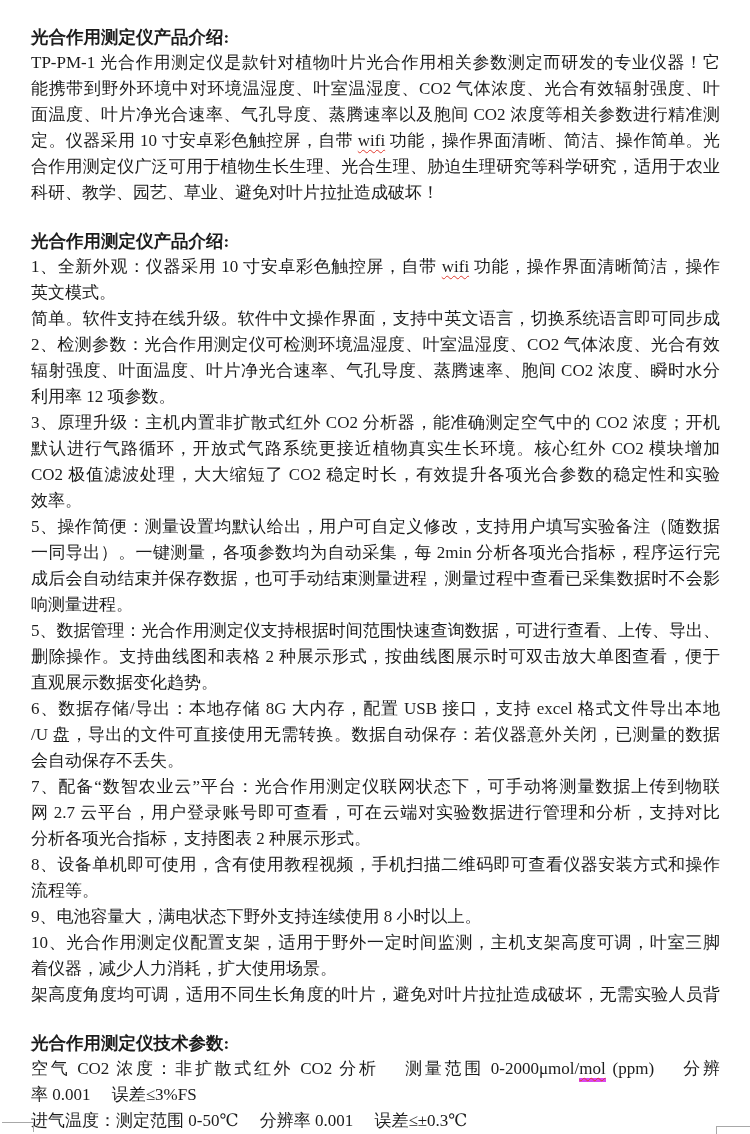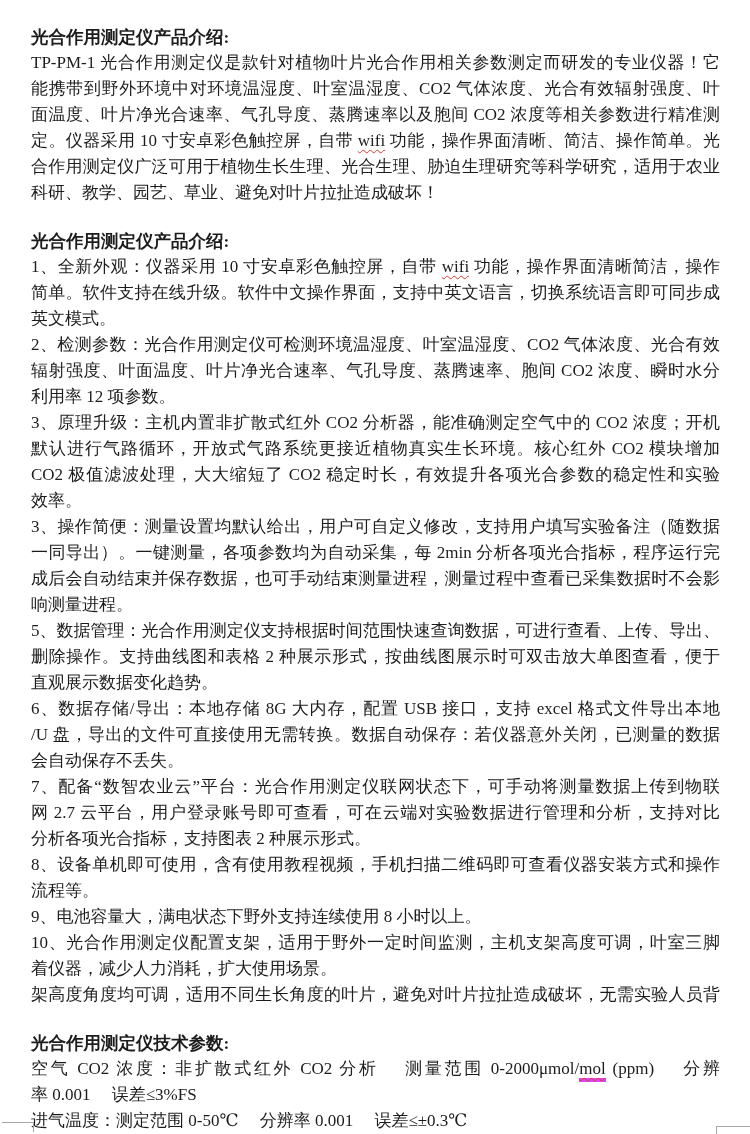--- a/index.html
+++ b/index.html
@@ -82,30 +82,30 @@
       <div class="line heading">光合作用测定仪产品介绍:</div>
       <div class="line full">TP-PM-1 光合作用测定仪是款针对植物叶片光合作用相关参数测定而研发的专业仪器！它</div>
       <div class="line full">能携带到野外环境中对环境温湿度、叶室温湿度、CO2 气体浓度、光合有效辐射强度、叶</div>
       <div class="line full">面温度、叶片净光合速率、气孔导度、蒸腾速率以及胞间 CO2 浓度等相关参数进行精准测</div>
       <div class="line full">定。仪器采用 10 寸安卓彩色触控屏，自带 <span class="sp">wifi</span> 功能，操作界面清晰、简洁、操作简单。光</div>
       <div class="line full">合作用测定仪广泛可用于植物生长生理、光合生理、胁迫生理研究等科学研究，适用于农业</div>
       <div class="line">科研、教学、园艺、草业、避免对叶片拉扯造成破坏！</div>
       <div class="sec-gap"></div>
       <div class="line heading">光合作用测定仪产品介绍:</div>
       <div class="line full">1、全新外观：仪器采用 10 寸安卓彩色触控屏，自带 <span class="sp">wifi</span> 功能，操作界面清晰简洁，操作</div>
+      <div class="line">英文模式。</div>
       <div class="line full">简单。软件支持在线升级。软件中文操作界面，支持中英文语言，切换系统语言即可同步成</div>
-      <div class="line">英文模式。</div>
       <div class="line full">2、检测参数：光合作用测定仪可检测环境温湿度、叶室温湿度、CO2 气体浓度、光合有效</div>
       <div class="line full">辐射强度、叶面温度、叶片净光合速率、气孔导度、蒸腾速率、胞间 CO2 浓度、瞬时水分</div>
       <div class="line">利用率 12 项参数。</div>
       <div class="line full">3、原理升级：主机内置非扩散式红外 CO2 分析器，能准确测定空气中的 CO2 浓度；开机</div>
       <div class="line full">默认进行气路循环，开放式气路系统更接近植物真实生长环境。核心红外 CO2 模块增加</div>
       <div class="line full">CO2 极值滤波处理，大大缩短了 CO2 稳定时长，有效提升各项光合参数的稳定性和实验</div>
       <div class="line">效率。</div>
-      <div class="line full">3、操作简便：测量设置均默认给出，用户可自定义修改，支持用户填写实验备注（随数据</div>
+      <div class="line full">5、操作简便：测量设置均默认给出，用户可自定义修改，支持用户填写实验备注（随数据</div>
       <div class="line full">一同导出）。一键测量，各项参数均为自动采集，每 2min 分析各项光合指标，程序运行完</div>
       <div class="line full">成后会自动结束并保存数据，也可手动结束测量进程，测量过程中查看已采集数据时不会影</div>
       <div class="line">响测量进程。</div>
       <div class="line full">5、数据管理：光合作用测定仪支持根据时间范围快速查询数据，可进行查看、上传、导出、</div>
       <div class="line full">删除操作。支持曲线图和表格 2 种展示形式，按曲线图展示时可双击放大单图查看，便于</div>
       <div class="line">直观展示数据变化趋势。</div>
       <div class="line full">6、数据存储/导出：本地存储 8G 大内存，配置 USB 接口，支持 excel 格式文件导出本地</div>
       <div class="line full">/U 盘，导出的文件可直接使用无需转换。数据自动保存：若仪器意外关闭，已测量的数据</div>
       <div class="line">会自动保存不丢失。</div>
       <div class="line full">7、配备“数智农业云”平台：光合作用测定仪联网状态下，可手动将测量数据上传到物联</div>

